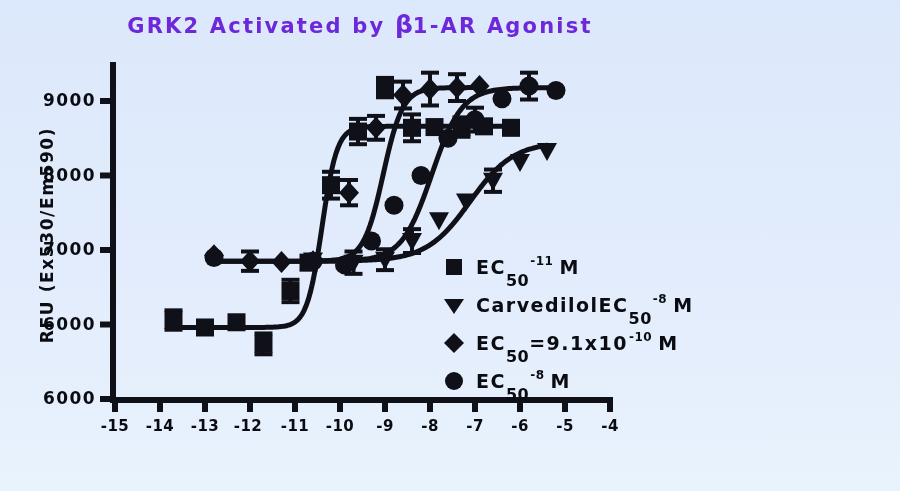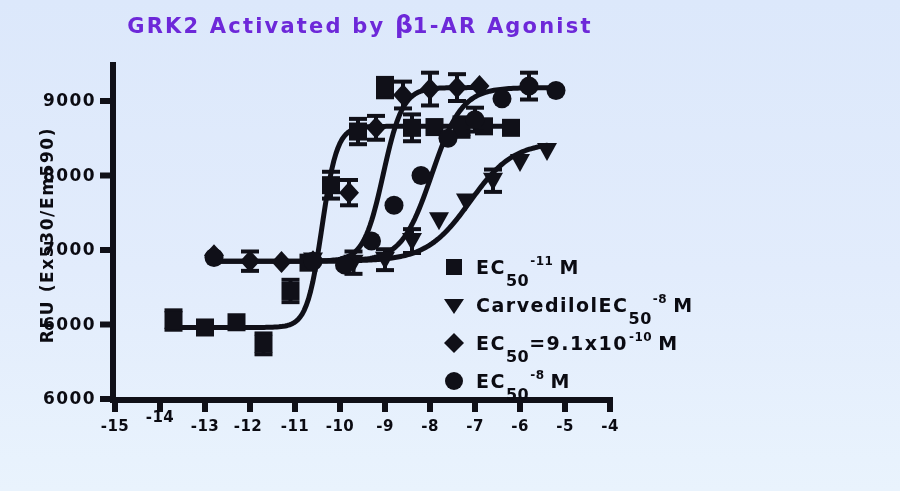--- a/index.html
+++ b/index.html
@@ -314,21 +314,21 @@
 
   <div id="ytick-labels">
       <div class="ytick-label" style="left: 0px; width: 96px; top: 90px;">9000</div>
       <div class="ytick-label" style="left: 0px; width: 96px; top: 164.5px;">8000</div>
       <div class="ytick-label" style="left: 0px; width: 96px; top: 239px;">7000</div>
       <div class="ytick-label" style="left: 0px; width: 96px; top: 313.5px;">6000</div>
       <div class="ytick-label" style="left: 0px; width: 96px; top: 388px;">6000</div>
     </div>
   <div id="xtick-labels">
       <div class="xtick-label" style="left: 91px; width: 48px; top: 417px;">-15</div>
-      <div class="xtick-label" style="left: 136px; width: 48px; top: 408px;">-14</div>
+      <div class="xtick-label" style="left: 136px; width: 48px; top: 417px;">-14</div>
       <div class="xtick-label" style="left: 181px; width: 48px; top: 417px;">-13</div>
       <div class="xtick-label" style="left: 224px; width: 48px; top: 417px;">-12</div>
       <div class="xtick-label" style="left: 271px; width: 48px; top: 417px;">-11</div>
       <div class="xtick-label" style="left: 316px; width: 48px; top: 417px;">-10</div>
       <div class="xtick-label" style="left: 361px; width: 48px; top: 417px;">-9</div>
       <div class="xtick-label" style="left: 406px; width: 48px; top: 417px;">-8</div>
       <div class="xtick-label" style="left: 451px; width: 48px; top: 417px;">-7</div>
       <div class="xtick-label" style="left: 496px; width: 48px; top: 417px;">-6</div>
       <div class="xtick-label" style="left: 541px; width: 48px; top: 417px;">-5</div>
       <div class="xtick-label" style="left: 586px; width: 48px; top: 417px;">-4</div>

